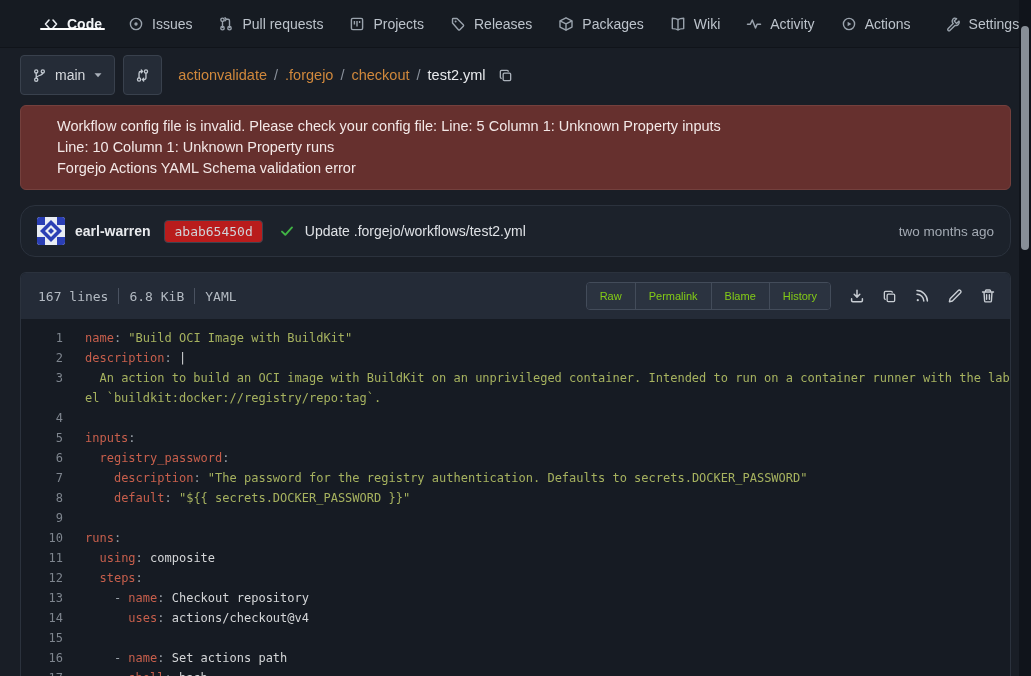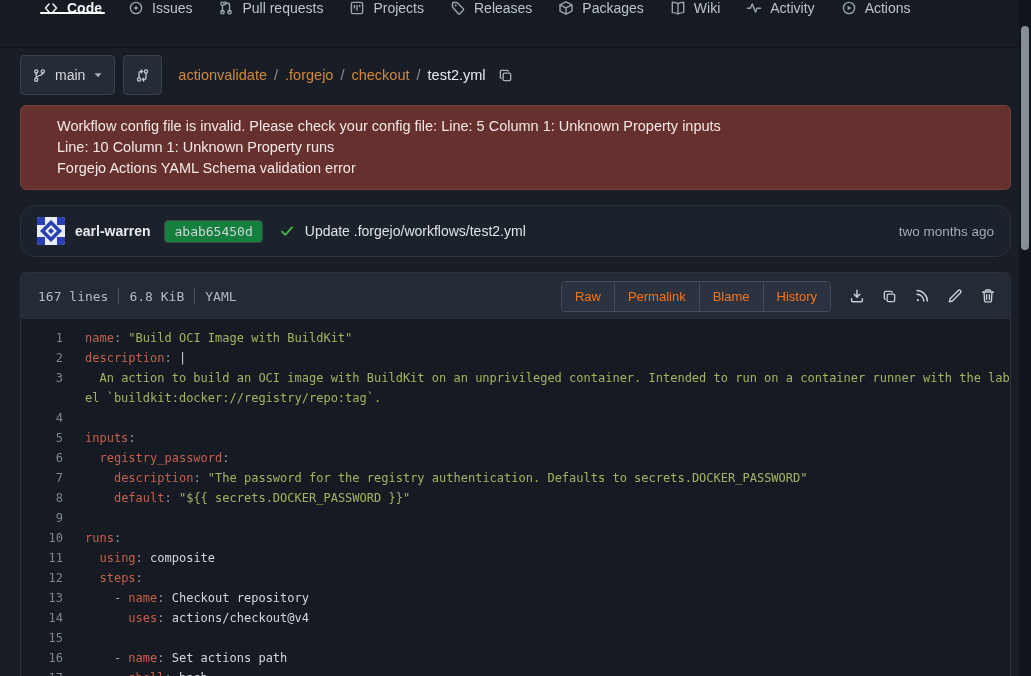--- a/index.html
+++ b/index.html
@@ -6,21 +6,21 @@
   html,body { width:1031px; height:676px; overflow:hidden; }
   body {
     background:#191e26;
     font-family:"Liberation Sans", sans-serif;
     color:#d7dade;
     position:relative;
   }
   
   .topnav {
     height:48px; background:#161b22; border-bottom:1px solid #10141a;
-    display:flex; align-items:flex-start; padding:0 18px 0 30px;gap:8px;
+    display:flex; align-items:center; padding:0 18px 0 30px;gap:8px;
   }
   .tab {
     display:flex; align-items:center; gap:8px; padding:0 13px;
     font-size:14px; color:#bcc3cb; position:relative; cursor:pointer; white-space:nowrap;
   }
   .tab .ticon { display:flex; color:#9aa3ad; }
   .tab.active { color:#f2f4f6; font-weight:bold; }
   .tab.active .ticon { color:#e7eaee; }
   .tab.active::after {
     content:""; position:absolute; left:10px; right:10px; bottom:2px; height:2px; background:#ffffff; border-radius:1px;
@@ -51,21 +51,21 @@
   
   .commit-bar {
     margin:15px 20px 0 20px; height:52px; background:#1c222b;
     border:1px solid #2b323d; border-radius:15px;
     display:flex; align-items:center; padding:0 16px; gap:10px;
   }
   .avatar { width:28px; height:28px; border-radius:3px; overflow:hidden; flex:0 0 28px; cursor:pointer; }
   .commit-author { font-weight:bold; font-size:14px; color:#e9ebee; cursor:pointer; }
   .sha-chip {
     font-family:"DejaVu Sans Mono", monospace; font-size:13px; color:#cfd3d8;
-    background:#15803d; border:1px solid #3b4450; border-radius:4px;
+    background:#b91c1c; border:1px solid #3b4450; border-radius:4px;
     padding:3px 9px; margin-left:4px; cursor:pointer;
   }
   .commit-check { color:#41b445; display:flex; margin-left:6px; }
   .commit-msg { font-size:14px; color:#dfe2e6; cursor:pointer; }
   .commit-time { margin-left:auto; font-size:13.5px; color:#a3aab3; }
   
   .file-box {
     margin:15px 20px 0 20px; border:1px solid #2b323d; border-bottom:none;
     border-radius:6px 6px 0 0; overflow:hidden;
   }
@@ -73,21 +73,21 @@
     height:46px; background:#242b37; display:flex; align-items:center; padding:0 10px 0 17px;
   }
   .file-stats {
     font-family:"DejaVu Sans Mono", monospace; font-size:13px; color:#b3bac2;
     display:flex; align-items:center; gap:10px;
   }
   .stat-sep { width:1px; height:16px; background:#4a5260; }
   .file-actions { margin-left:auto; display:flex; align-items:center; }
   .btn-group { display:flex; border:1px solid #434c5a; border-radius:4px; overflow:hidden; }
   .btn-group .gbtn {
-    background:#2b3340; color:#f97316; font-size:13px; padding:7px 13px; cursor:pointer;
+    background:#2b3340; color:#84cc16; font-size:11px; padding:7px 13px; cursor:pointer;
     border:none; border-left:1px solid #434c5a; font-family:"Liberation Sans", sans-serif;
   }
   .btn-group .gbtn:first-child { border-left:none; }
   .icon-btns { display:flex; align-items:center; gap:9px; margin-left:14px; }
   .icon-btn { color:#c8cdd3; padding:4px 4px; cursor:pointer; display:flex; }
   
   .code-area {
     background:#161b23; padding-top:9px; font-family:"DejaVu Sans Mono", monospace;
     font-size:12px; line-height:20px;
   }
@@ -192,20 +192,28 @@
       <div class="tab">
         <span class="ticon">
           <svg width="16" height="16" viewBox="0 0 16 16" fill="none" stroke="currentColor" stroke-width="1.4">
             <circle cx="8" cy="8" r="5.6"></circle>
             <path d="M6.6 5.7 10.4 8 6.6 10.3z" fill="currentColor" stroke="none"></path>
           </svg>
         </span>
         <span>Actions</span>
       </div>
     </div>
+  <div class="tab tab-settings">
+    <span class="ticon">
+        <svg width="16" height="16" viewBox="0 0 16 16" fill="none" stroke="currentColor" stroke-width="1.4" stroke-linecap="round" stroke-linejoin="round">
+          <path d="M9.2 2.2a3.3 3.3 0 0 0-1 5.4L3 12.8a1.3 1.3 0 0 0 1.8 1.8l5.2-5.2a3.3 3.3 0 0 0 4-4.3L11.6 7.5 9.2 5.1l2.4-2.4a3.3 3.3 0 0 0-2.4-.5z"></path>
+        </svg>
+      </span>
+    <span>Settings</span>
+  </div>
 </nav>
 
 <div class="toolbar">
   <div class="btn-branch">
     <span class="bicon">
         <svg width="15" height="15" viewBox="0 0 16 16" fill="none" stroke="currentColor" stroke-width="1.4" stroke-linecap="round">
           <circle cx="4.5" cy="3.6" r="1.7"></circle>
           <circle cx="4.5" cy="12.4" r="1.7"></circle>
           <circle cx="11.5" cy="3.6" r="1.7"></circle>
           <path d="M4.5 5.3v5.4M11.5 5.3c0 3-7 2.4-7 5.4"></path>

